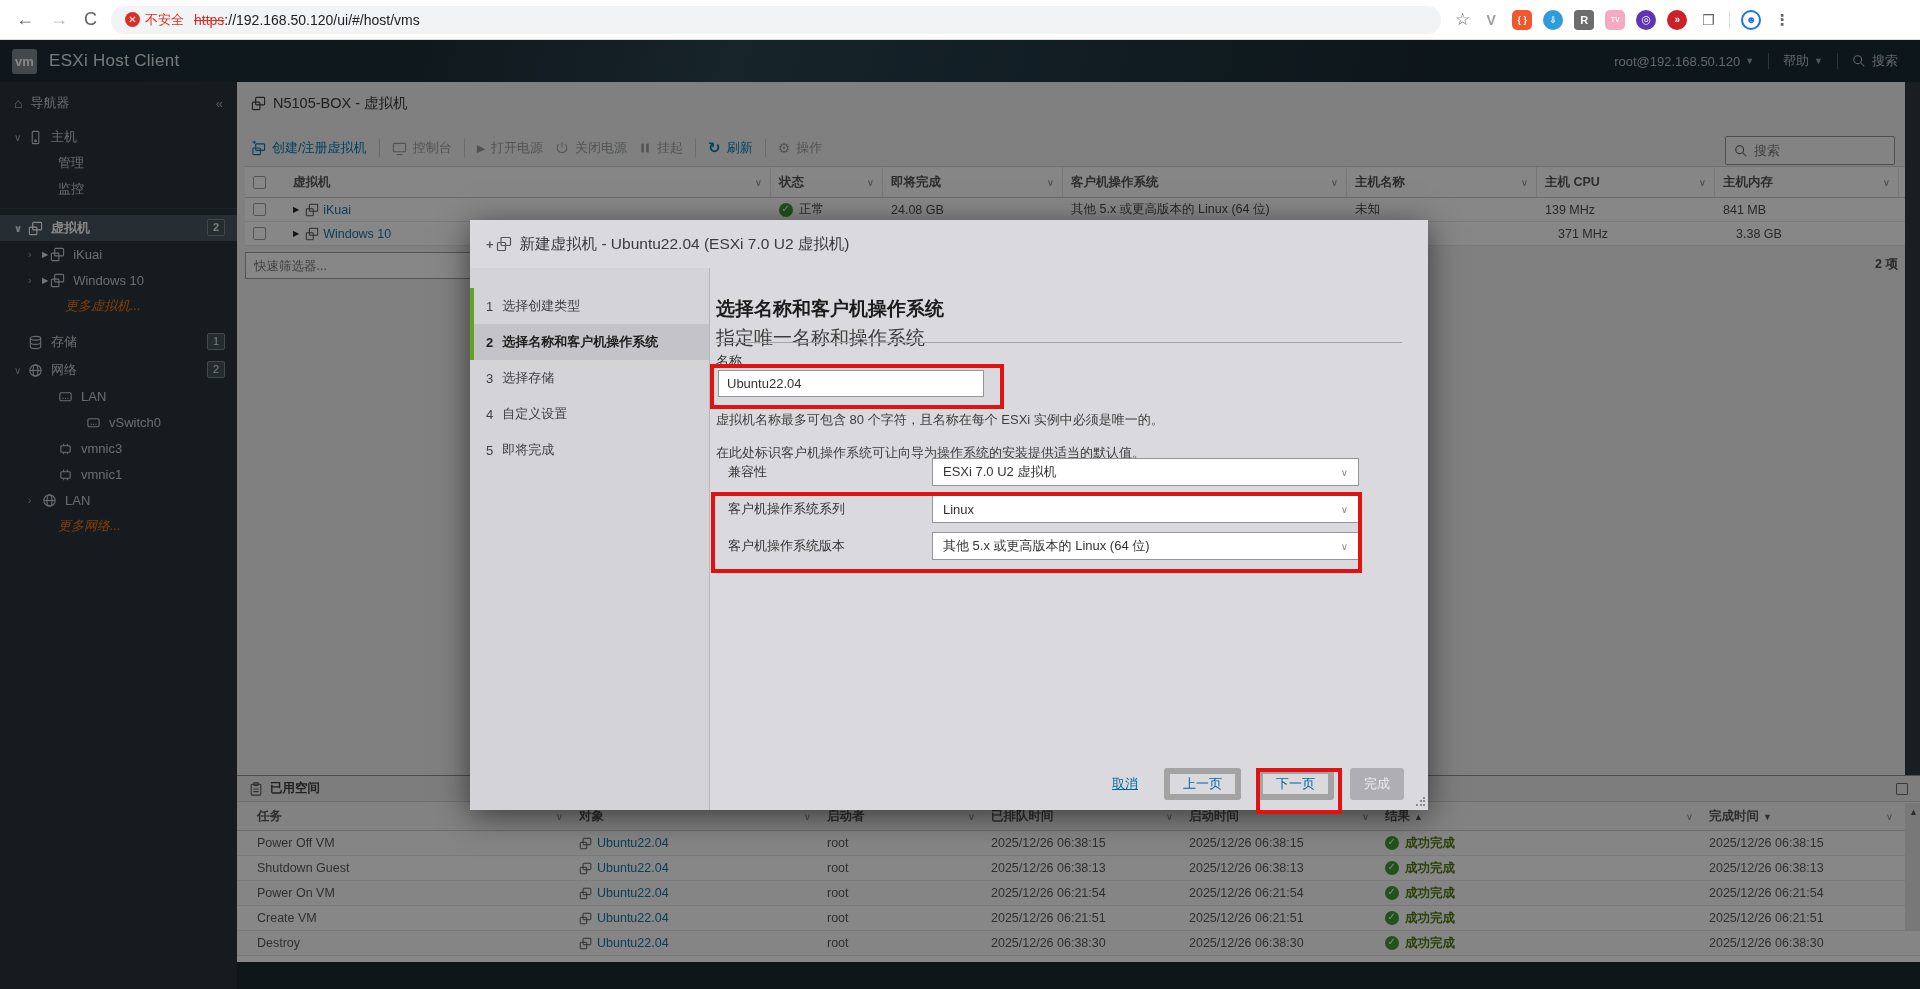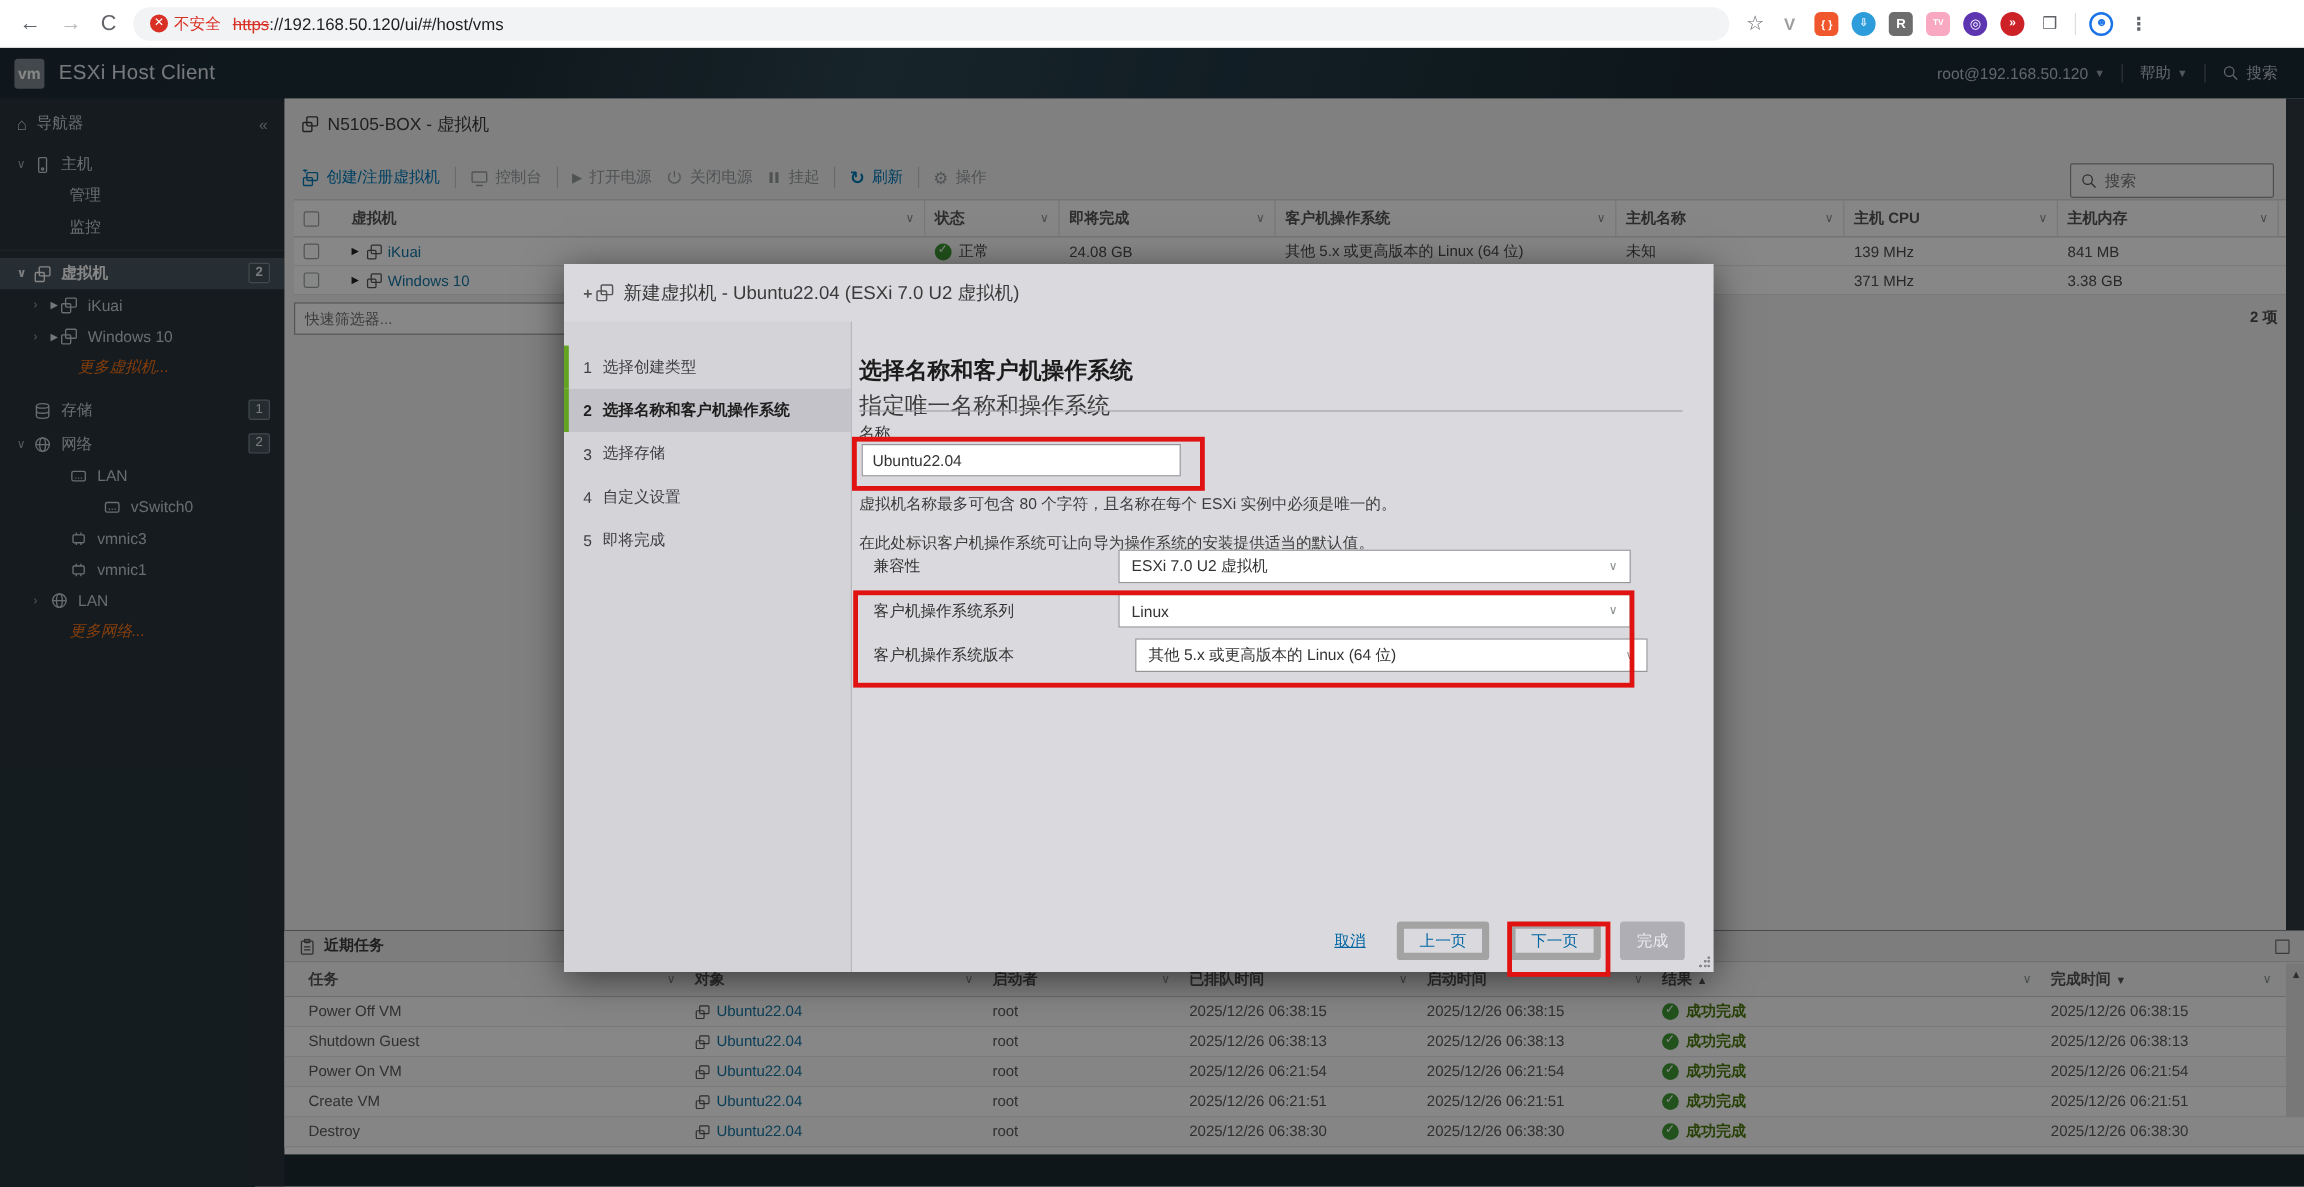--- a/index.html
+++ b/index.html
@@ -408,38 +408,38 @@
           <svg class="lic" width="14" height="14" viewBox="0 0 16 16">
               <rect x="5" y="1.5" width="9.5" height="8" rx="1"></rect>
               <rect x="1.5" y="6.5" width="8" height="8" rx="1"></rect>
             </svg>
           <span class="link">Windows 10</span>
         </span>
         <span class="vcell" style="width:112px;"></span>
         <span class="vcell" style="width:180px;"></span>
         <span class="vcell" style="width:284px;"></span>
         <span class="vcell" style="width:190px;"></span>
-        <span class="vcell" style="width:178px;">371 MHz</span>
+        <span class="vcell" style="width:178px;margin-left:13px;">371 MHz</span>
         <span class="vcell" style="width:184px;">3.38 GB</span>
       </div>
     </div>
 
     <input class="qfilter" placeholder="快速筛选器..." style="">
     <span class="itemcount">2 项</span>
   </div>
   <div class="rstrip-dark"></div>
 
   <div class="tasks">
     <div class="taskbar">
       <svg class="lic" width="14" height="14" viewBox="0 0 16 16">
           <rect x="2.5" y="2.5" width="11" height="12.5" rx="1"></rect>
           <rect x="5.5" y="1" width="5" height="3" rx="0.5"></rect>
           <path d="M5 8h6M5 11h6"></path>
         </svg>
-      <span>近期任务</span>
+      <span>已用空间</span>
       <span class="expandico"></span>
     </div>
     <div class="thead">
       <span class="vhcell" style="width:322px;border:none;">
           <span>任务</span>
           <span class="chev">∨</span>
         </span>
       <span class="vhcell" style="width:248px;border:none;">
           <span>对象</span>
           <span class="chev">∨</span>
@@ -614,21 +614,21 @@
             <span class="chev">∨</span>
           </span>
       </div>
       <div class="fieldrow" style="top:233px;">
         <span class="frlabel">客户机操作系统系列</span>
         <span class="dselect">
             <span>Linux</span>
             <span class="chev">∨</span>
           </span>
       </div>
-      <div class="fieldrow" style="top:270px;gap:14px;">
+      <div class="fieldrow" style="top:270px;">
         <span class="frlabel">客户机操作系统版本</span>
         <span class="dselect">
             <span>其他 5.x 或更高版本的 Linux (64 位)</span>
             <span class="chev">∨</span>
           </span>
       </div>
     </div>
 
     <div class="dfooter">
       <span class="btn-link">取消</span>

